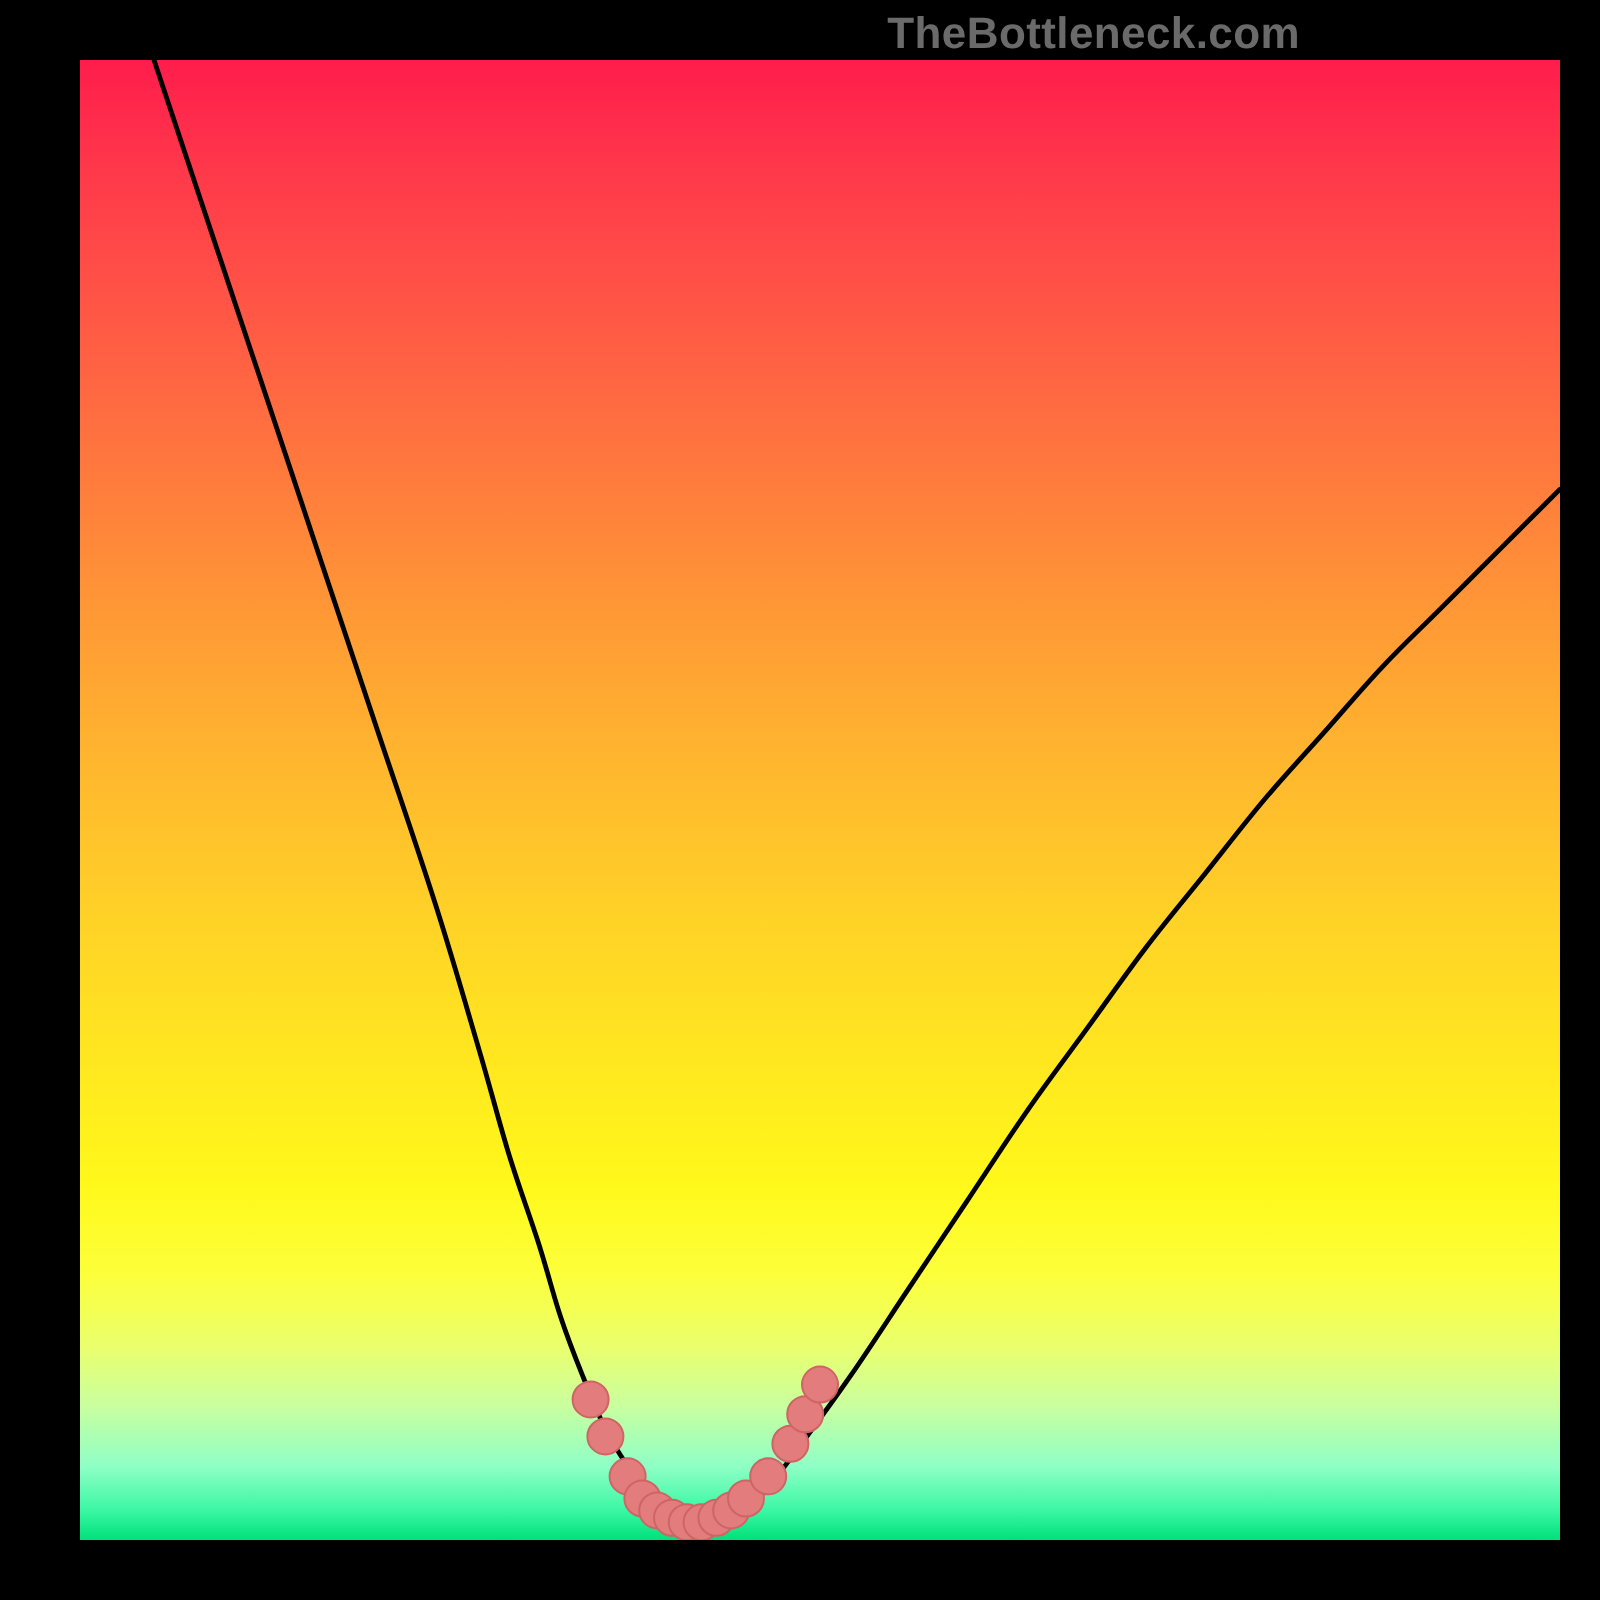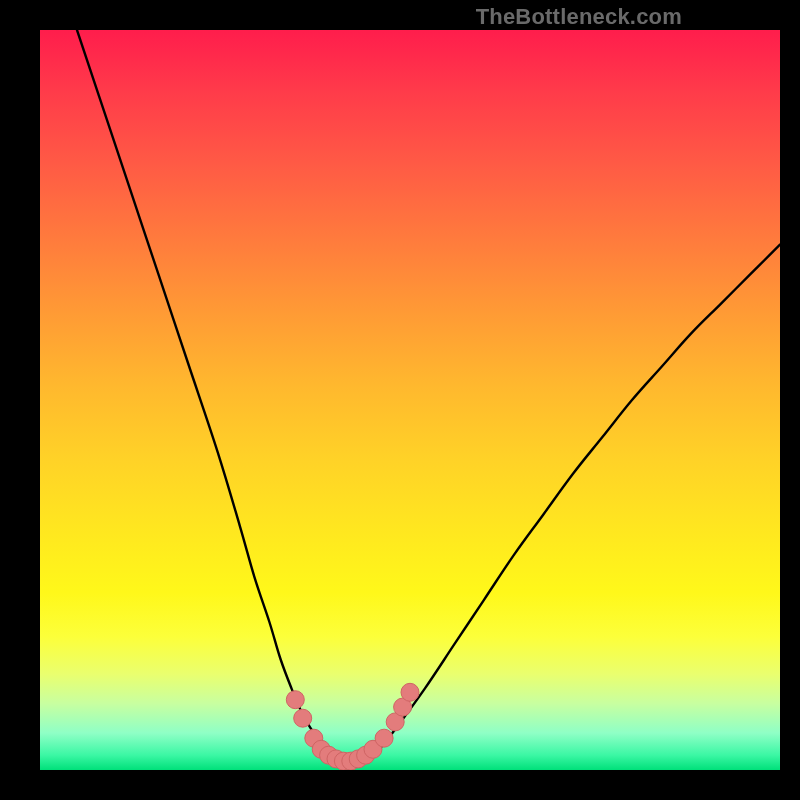--- a/index.html
+++ b/index.html
@@ -11,21 +11,20 @@
     overflow: hidden;
     font-family: Arial, Helvetica, sans-serif;
   }
   .frame {
     position: absolute;
     left: 0;
     top: 0;
     width: 660px;
     height: 800px;
     background: #000;
-    padding-left: 32px;
   }
   .plot-area {
     position: absolute;
     left: 40px;
     top: 30px;
     width: 740px;
     height: 740px;
     overflow: hidden;
   }
   .gradient {

